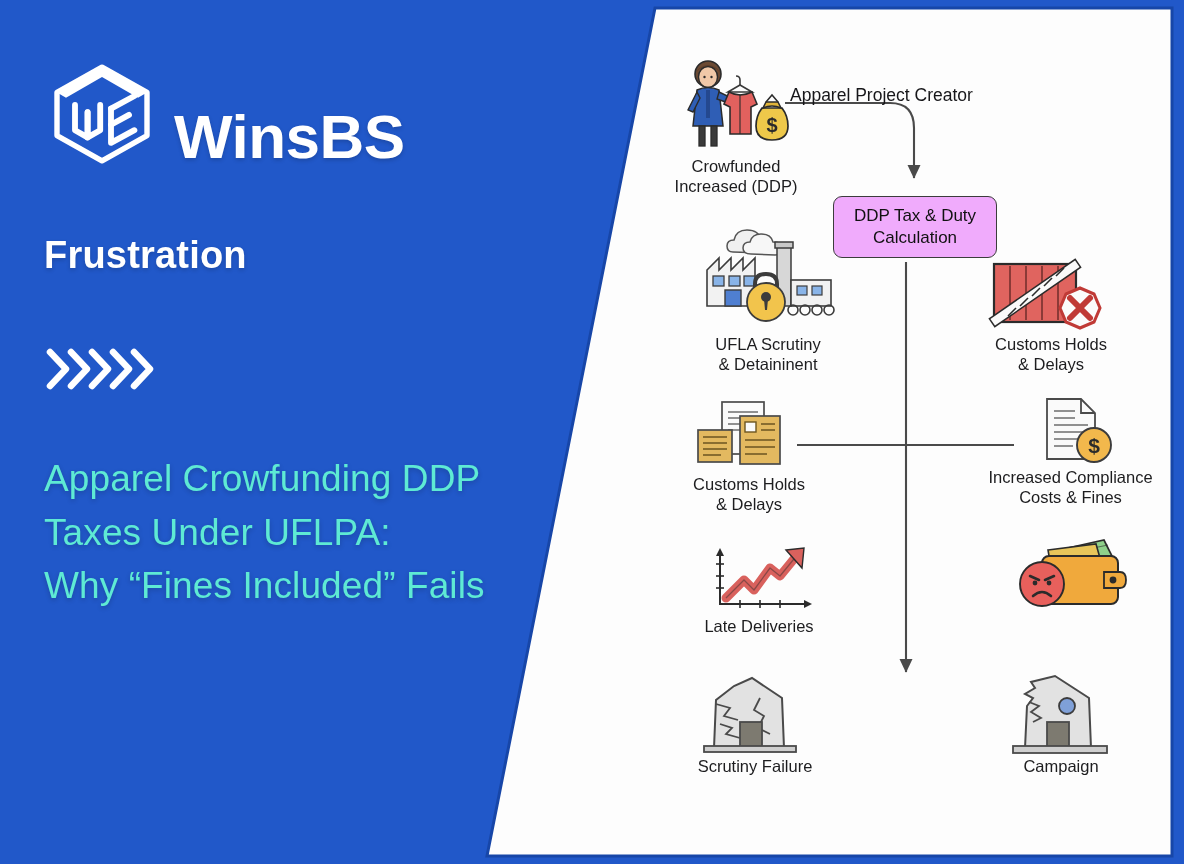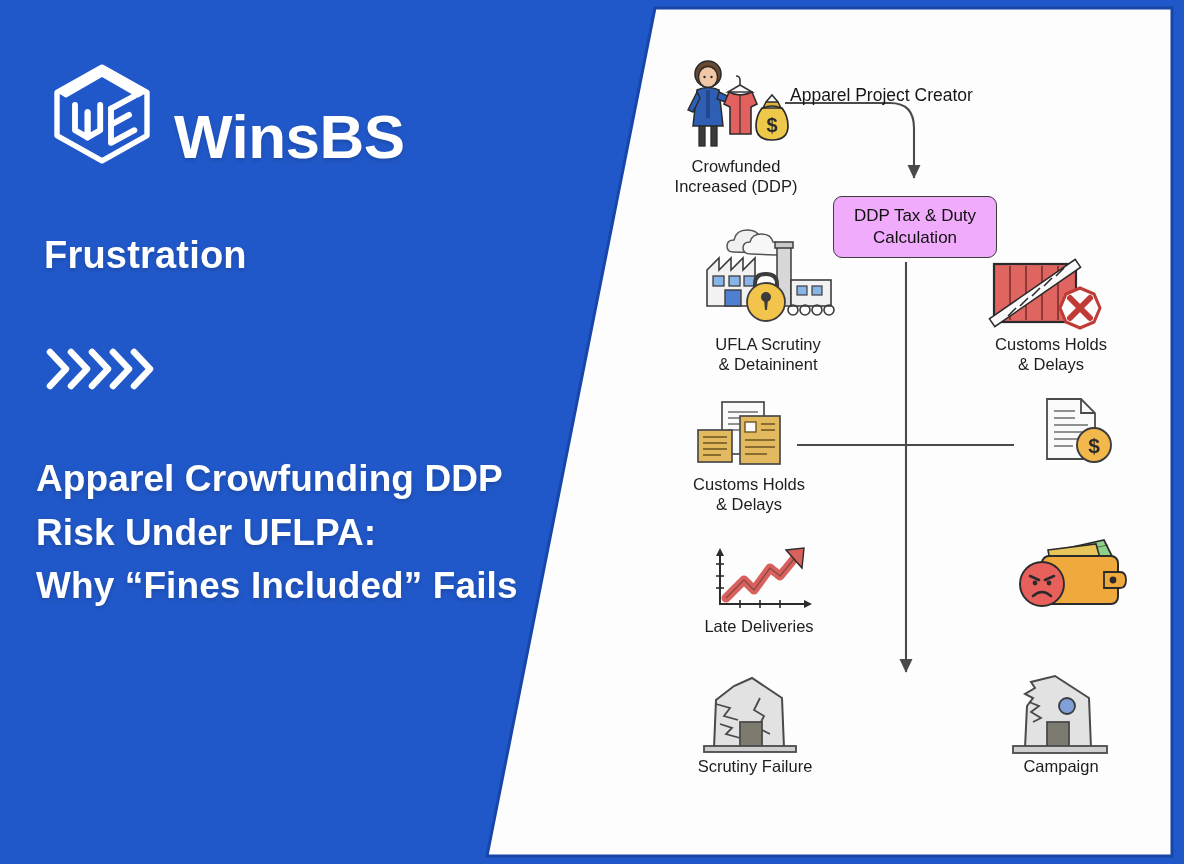--- a/index.html
+++ b/index.html
@@ -24,22 +24,22 @@
 
   .kicker{
     position:absolute;left:44px;top:234px;
     font-size:38px;font-weight:bold;color:#ffffff;letter-spacing:0.2px;
     text-shadow:0 2px 4px rgba(0,0,0,0.18);
   }
 
   .chevrons{position:absolute;left:44px;top:342px;width:120px;height:54px;}
 
   .headline{
-    position:absolute;left:36px;top:452px;width:560px;
-    font-size:37px;font-weight:bold;color:#ffffff;line-height:1.45;
+    position:absolute;left:44px;top:452px;width:560px;
+    font-size:37px;font-weight:normal;color:#5eead4;line-height:1.45;
     letter-spacing:0.1px;
     text-shadow:0 2px 5px rgba(0,0,0,0.2);
   }
   .headline .ln{display:block;white-space:nowrap;}
 
   
   .white-panel{
     position:absolute;left:0;top:0;width:1184px;height:864px;z-index:1;
   }
 
@@ -228,20 +228,22 @@
               <line x1="43" y1="23" x2="64" y2="23"></line>
             <line x1="43" y1="30" x2="77" y2="30"></line>
               <line x1="43" y1="37" x2="77" y2="37"></line>
             <line x1="43" y1="44" x2="77" y2="44"></line>
               <line x1="43" y1="51" x2="62" y2="51"></line>
           </g>
           <circle cx="83" cy="50" r="17" fill="#f2b84c" stroke="#3c3c3c" stroke-width="1.9"></circle>
           <text x="83" y="58" font-size="21" font-weight="bold" fill="#2b2b2b" text-anchor="middle" font-family="'Liberation Sans',sans-serif">$</text>
         </svg>
       </div>
+      <div class="node-label">Increased Compliance
+Costs &amp; Fines</div>
     </div>
 
     <div class="node" style="left:686px;top:542px;width:146px;">
       <div class="node-art" style="height:74px;">
         <svg width="130" height="74" viewBox="0 0 130 74">
           <path d="M26,8 L26,62 L116,62" fill="none" stroke="#2b2b2b" stroke-width="2"></path>
           <path d="M26,6 L22,14 L30,14 Z" fill="#2b2b2b"></path>
           <path d="M118,62 L110,58 L110,66 Z" fill="#2b2b2b"></path>
           <g stroke="#2b2b2b" stroke-width="1.6">
             <line x1="22" y1="22" x2="30" y2="22"></line>
@@ -337,19 +339,19 @@
         <path d="M6,10 L22,27 L6,44"></path>
         <path d="M27,10 L43,27 L27,44"></path>
         <path d="M48,10 L64,27 L48,44"></path>
         <path d="M69,10 L85,27 L69,44"></path>
         <path d="M90,10 L106,27 L90,44"></path>
       </g>
     </svg>
 
     <div class="headline">
       <span class="ln">Apparel Crowfunding DDP</span>
-      <span class="ln">Risk Under UFLPA:</span>
+      <span class="ln">Taxes Under UFLPA:</span>
       <span class="ln">Why “Fines Included” Fails</span>
     </div>
 
   </div>
 
 </div>
 
 </body></html>

